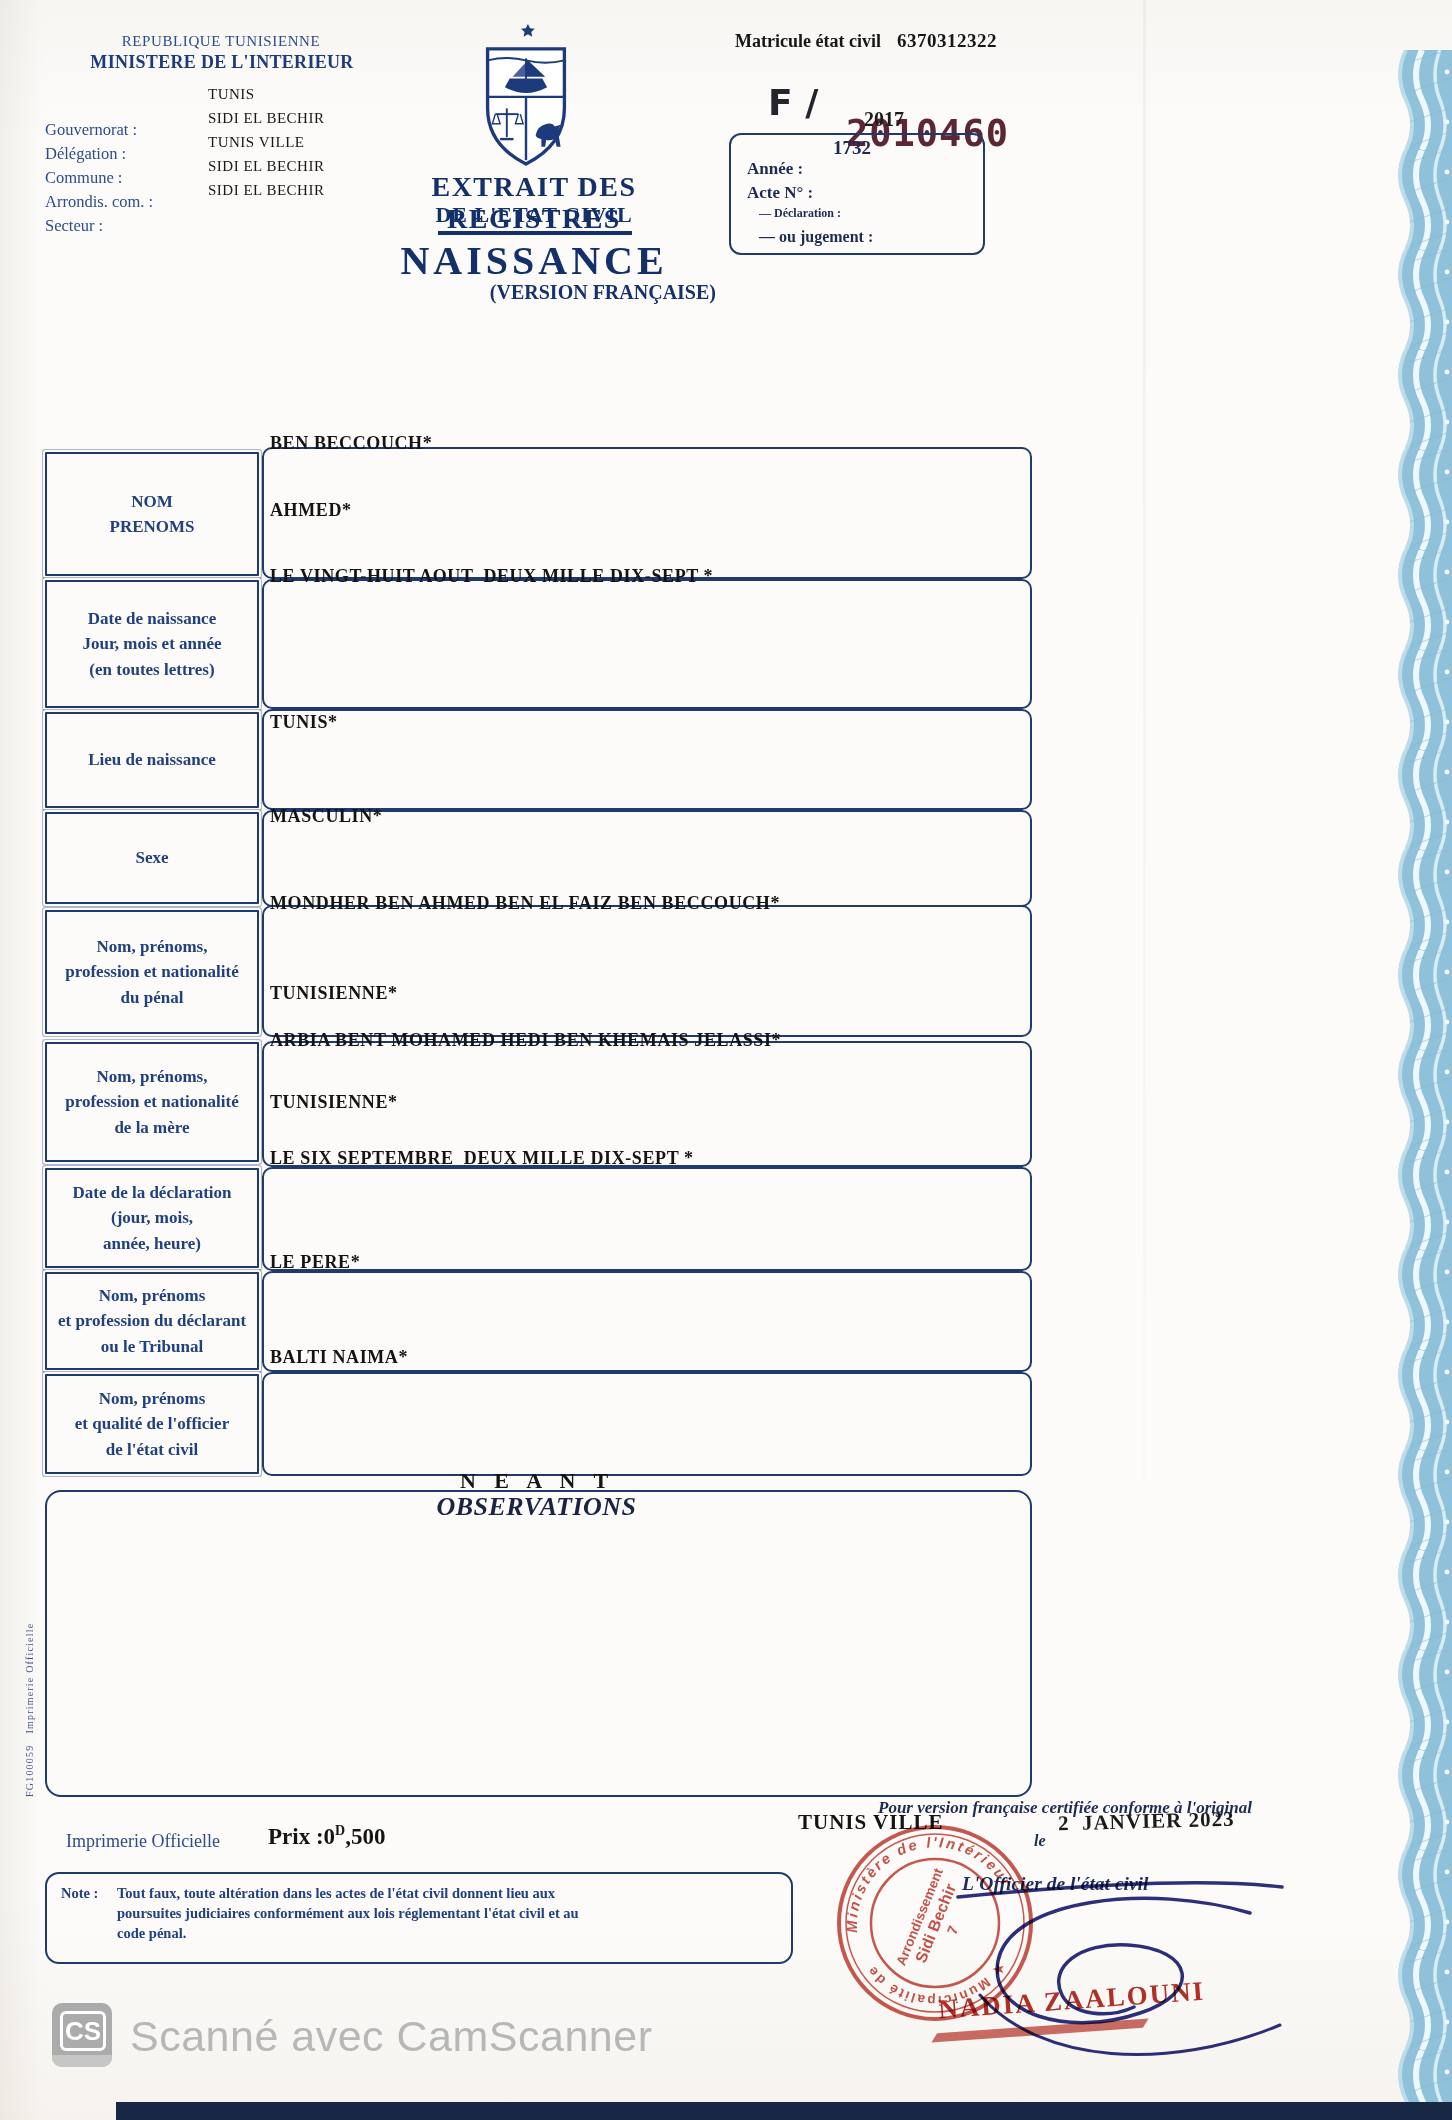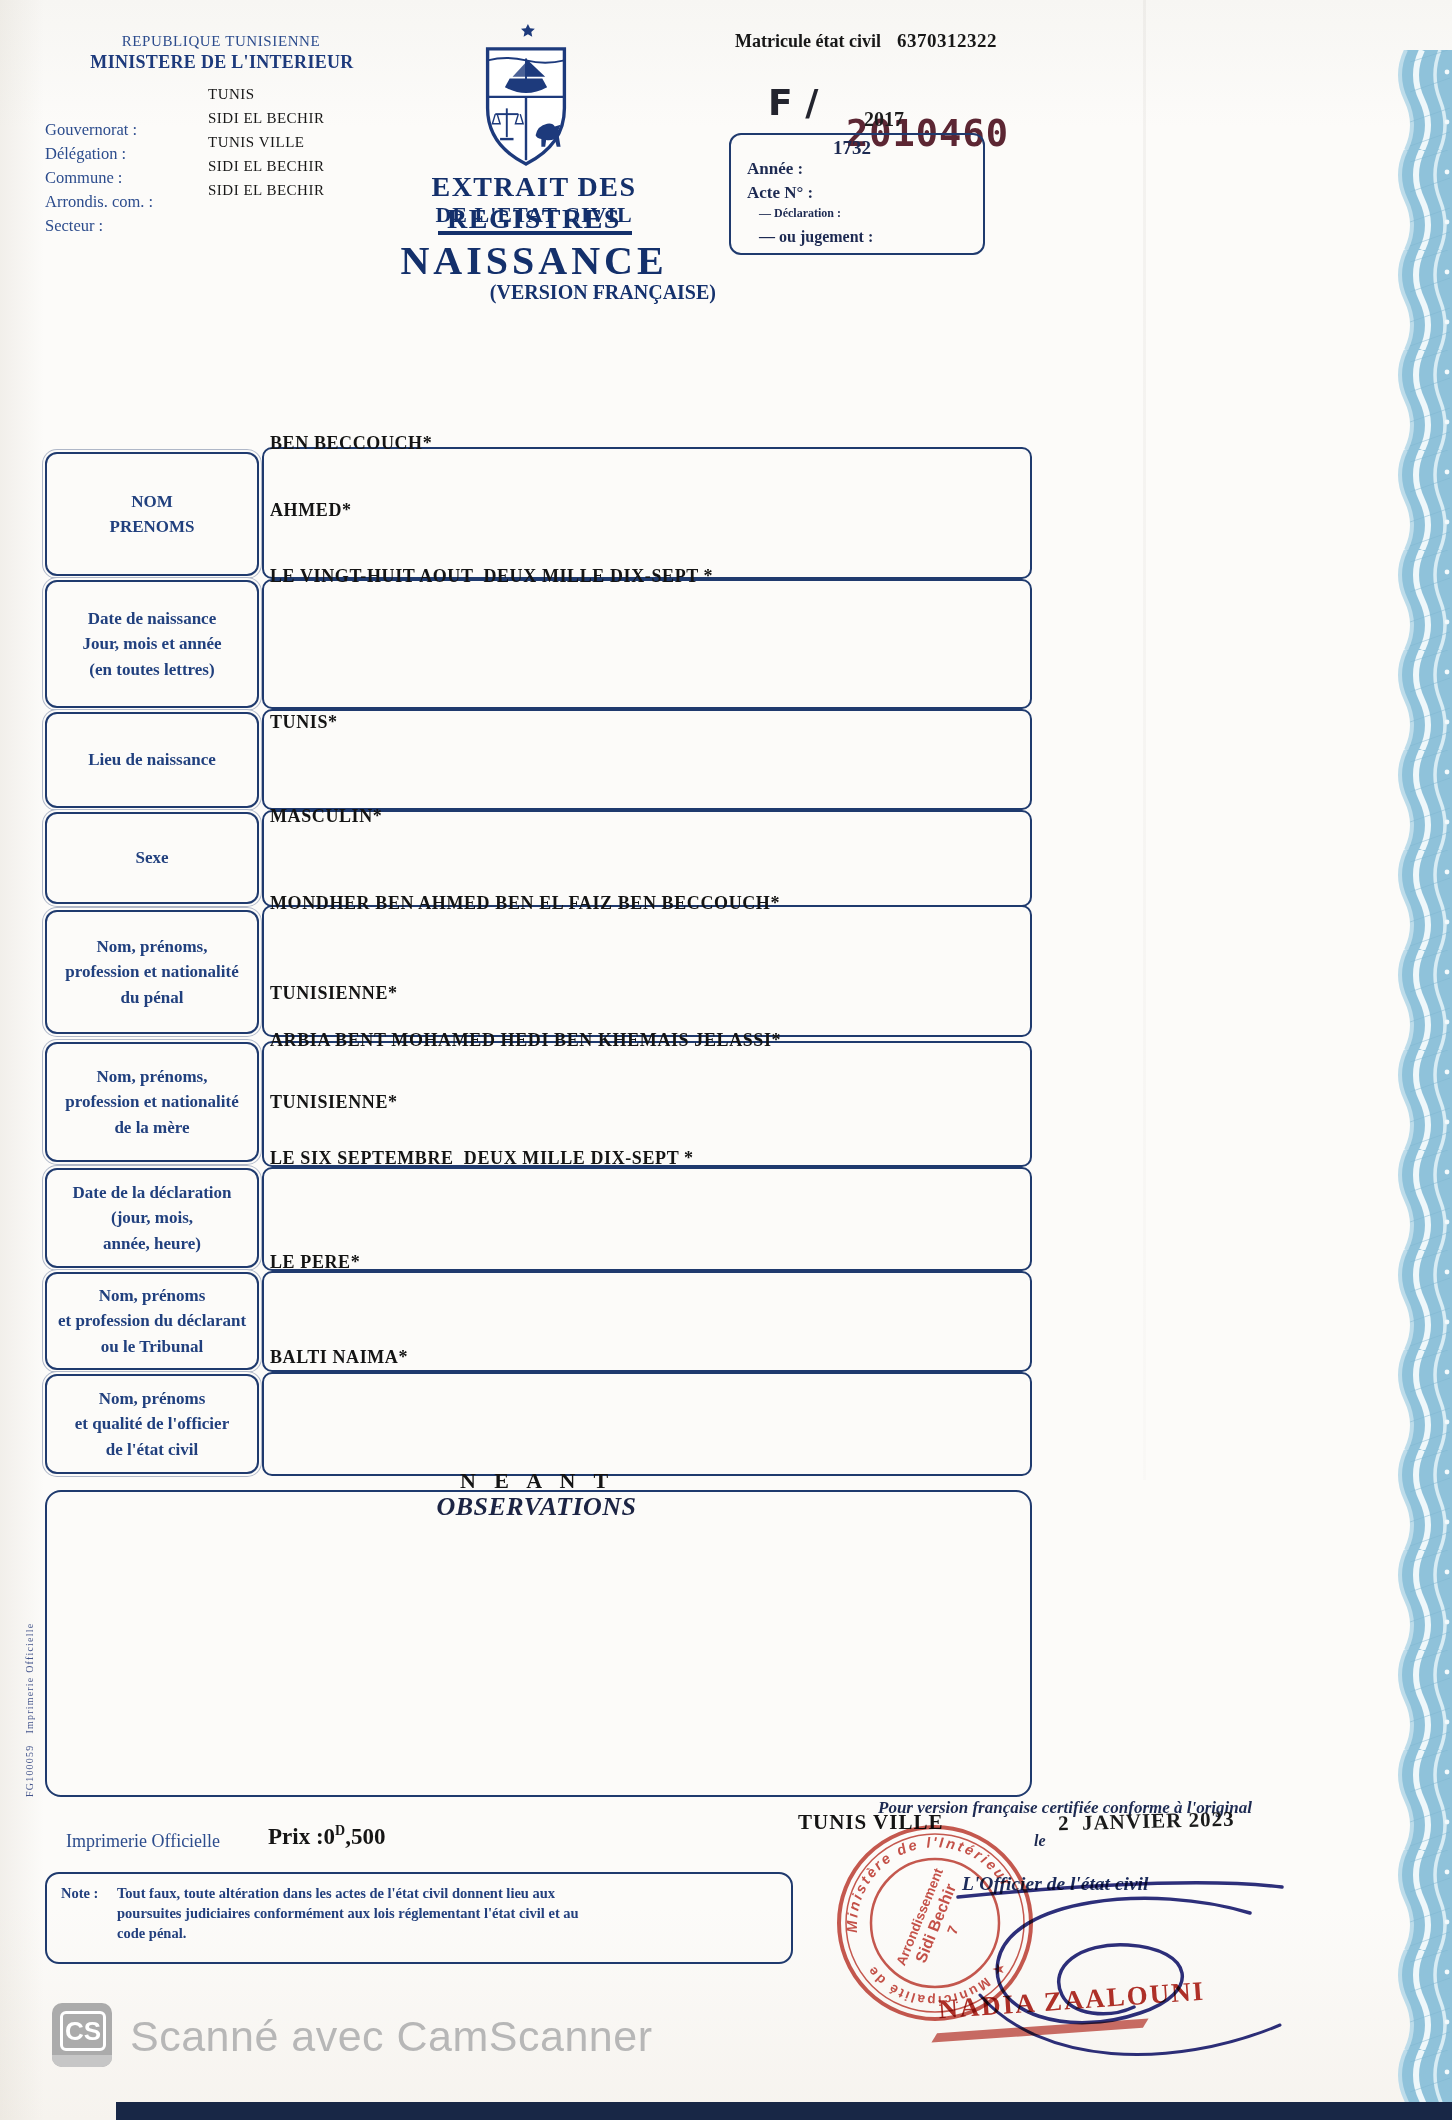--- a/index.html
+++ b/index.html
@@ -31,21 +31,21 @@
   .ab-acte{left:16px;top:48px;font-size:17px;}
   .ab-decl{left:28px;top:71px;font-size:12px;}
   .ab-juge{left:28px;top:93px;font-size:16px;}
   
   .t-reg{left:352px;top:171px;width:364px;text-align:center;font-size:28px;font-weight:bold;color:#14306b;letter-spacing:1.5px;}
   .t-etat{left:352px;top:202px;width:364px;text-align:center;font-size:22px;font-weight:bold;color:#14306b;letter-spacing:1px;}
   .t-line{left:438px;top:231px;width:194px;height:3.5px;background:#14306b;}
   .t-naiss{left:352px;top:237px;width:364px;text-align:center;font-size:40px;font-weight:bold;color:#14306b;letter-spacing:4px;}
   .t-vers{left:352px;top:281px;width:364px;text-align:right;font-size:20px;font-weight:bold;color:#16326e;}
   
-  .lbox{left:45px;width:210px;border:2.5px solid #1f3a6e;border-radius:12px;display:flex;flex-direction:column;justify-content:center;
+  .lbox{left:45px;width:210px;border:2.5px solid #1f3a6e;border-radius:1px;display:flex;flex-direction:column;justify-content:center;
         text-align:center;color:#21407e;font-weight:bold;font-size:17px;line-height:1.5;
         box-shadow:0 0 0 2px #fcfbf9, 0 0 0 3px rgba(31,58,110,.35);}
   .lb1{top:452px;height:120px}.lb2{top:580px;height:124px}.lb3{top:712px;height:92px}.lb4{top:812px;height:88px}
   .lb5{top:910px;height:120px}.lb6{top:1042px;height:116px}.lb7{top:1168px;height:96px}.lb8{top:1272px;height:94px}.lb9{top:1374px;height:96px}
   .vbox{left:262px;width:766px;border:2.5px solid #1f3a6e;border-radius:10px;}
   .vb1{top:447px;height:128px}.vb2{top:579px;height:126px}.vb3{top:709px;height:97px}.vb4{top:810px;height:93px}
   .vb5{top:905px;height:128px}.vb6{top:1041px;height:122px}.vb7{top:1167px;height:100px}.vb8{top:1271px;height:97px}.vb9{top:1372px;height:100px}
   .obox{left:45px;top:1490px;width:983px;height:303px;border:2.5px solid #1f3a6e;border-radius:16px;}
   .typed{font-weight:bold;font-size:18px;letter-spacing:.6px;color:#141414;white-space:pre;}
   .tv-nom{left:270px;top:433px}.tv-prenom{left:270px;top:500px}.tv-dnaiss{left:270px;top:566px}

